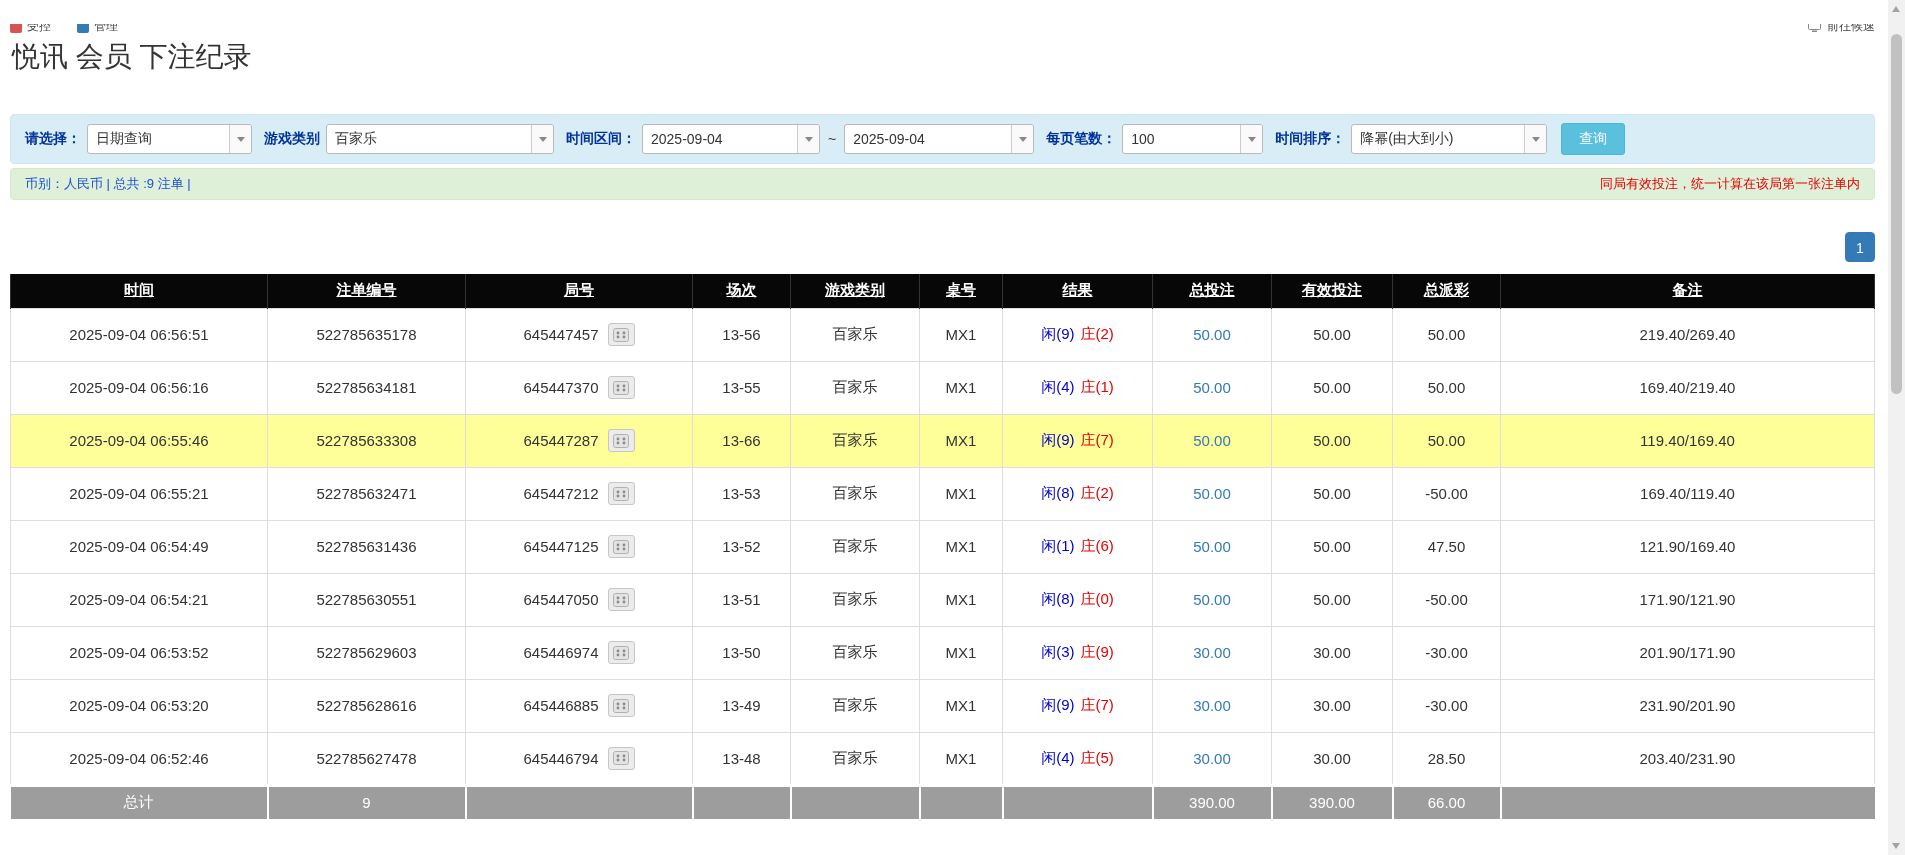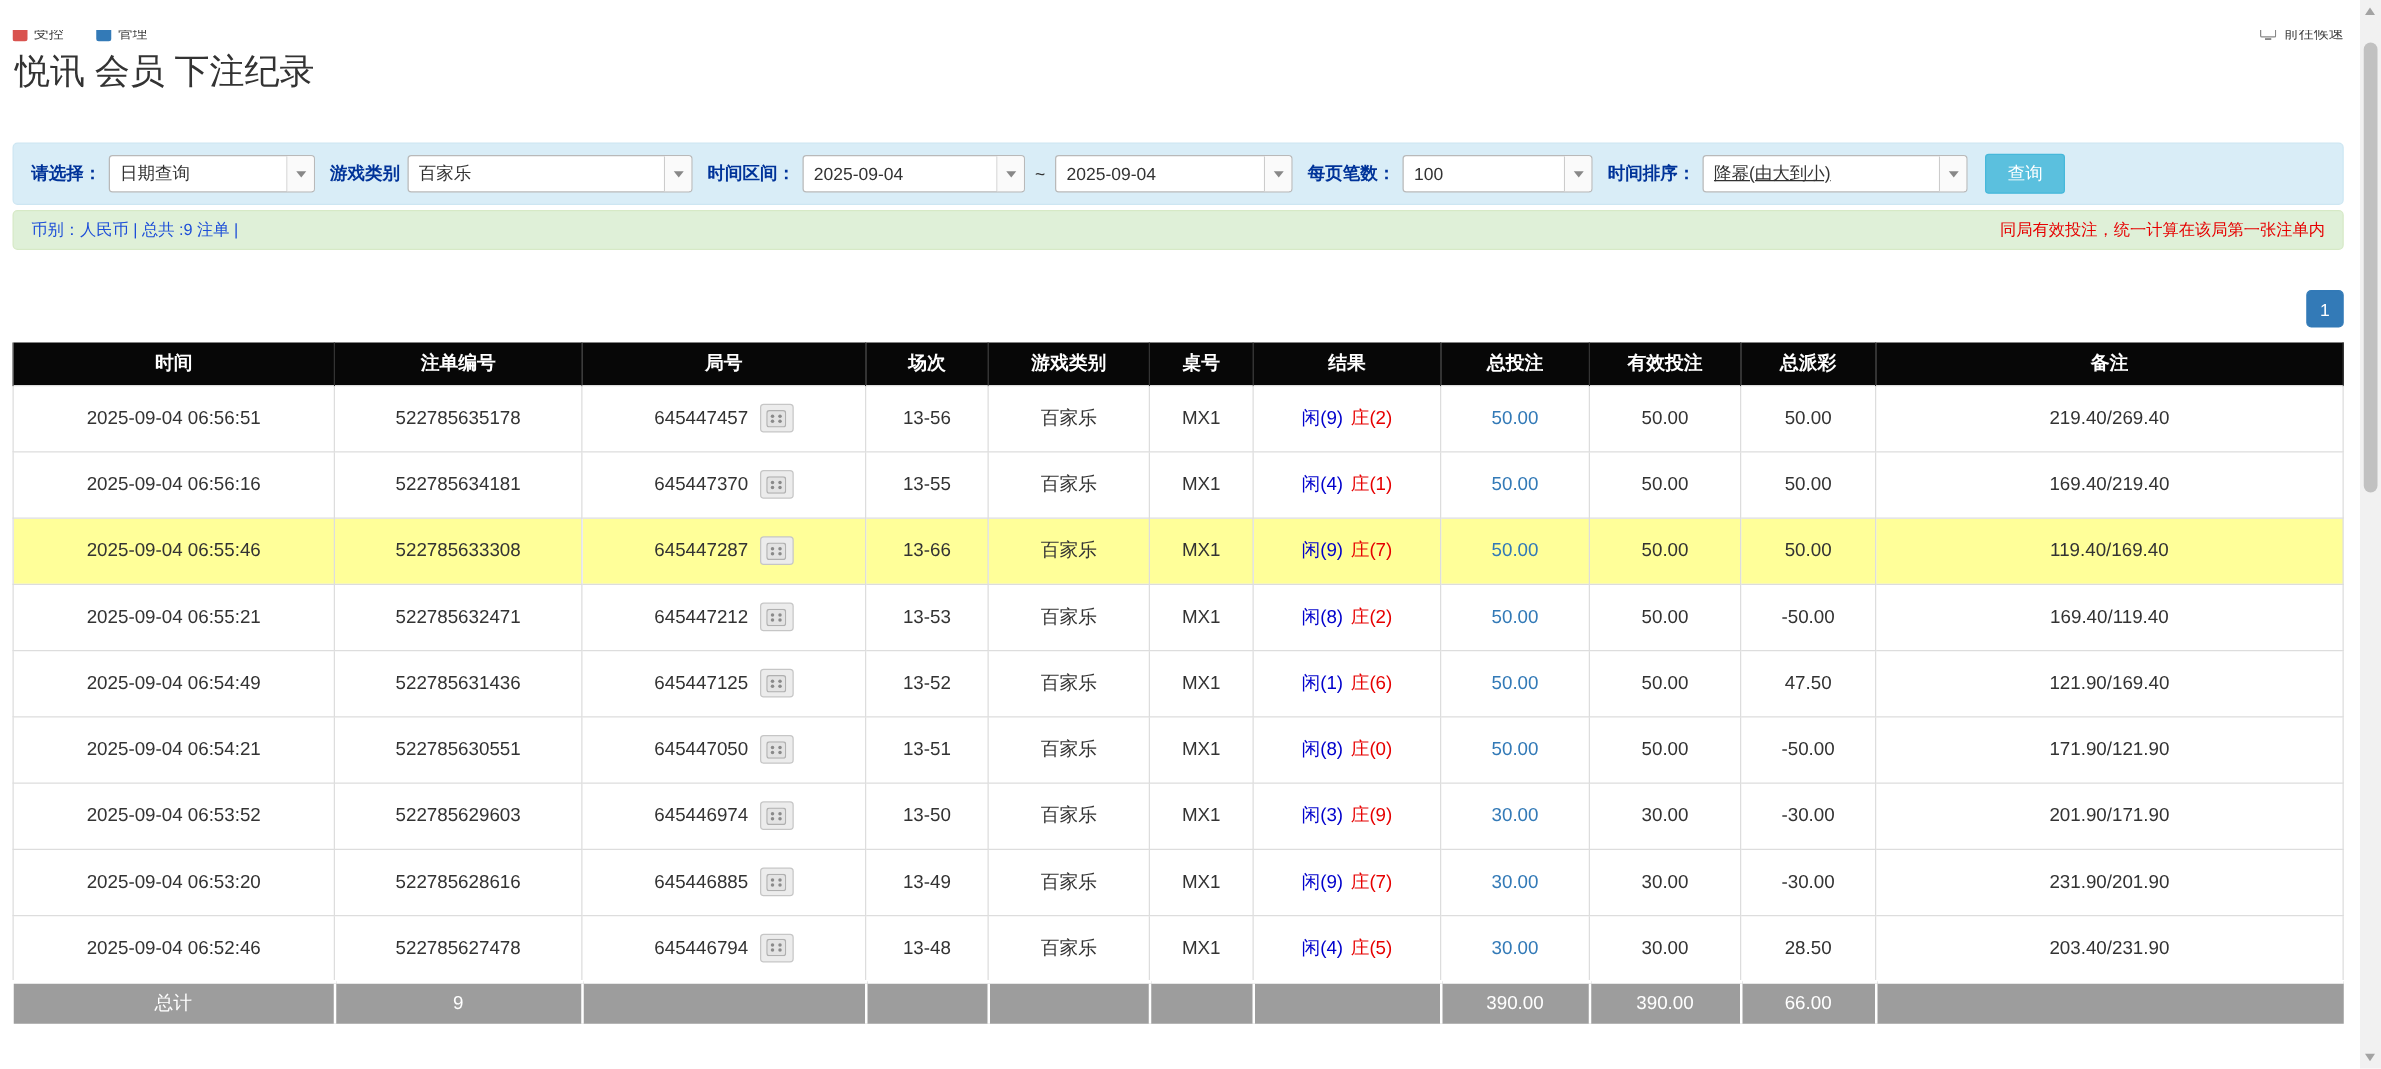--- a/index.html
+++ b/index.html
@@ -28,21 +28,21 @@
   .filter-bar {
     margin-top:42px; height:50px; background:#d9edf7; border:1px solid #cde6f2;
     border-radius:4px; display:flex; align-items:center; padding:0 6px;
   }
   .f-label { font-weight:bold; color:#003399; font-size:14px; margin:0 6px 0 12px; white-space:nowrap; }
   .f-label.first { margin-left:8px; }
   .sel { height:30px; background:#fff; border:1px solid #b9b9b9; border-radius:3px; display:flex; align-items:stretch; cursor:pointer; }
   .sel .val { padding:0 8px; font-size:14px; color:#333; flex:1; display:flex; align-items:center; white-space:nowrap; overflow:hidden; }
   .sel .caret-box { width:22px; border-left:1px solid #ccc; background:#fafafa; display:flex; align-items:center; justify-content:center; border-radius:0 2px 2px 0; }
   .caret { width:0; height:0; border-left:4px solid transparent; border-right:4px solid transparent; border-top:5px solid #888; }
-  .w165{width:165px;} .w228{width:228px;} .w178{width:178px;} .w190{width:190px;} .w126{width:152px;} .w196{width:212px;text-decoration:underline;}
+  .w165{width:165px;} .w228{width:228px;} .w178{width:178px;} .w190{width:190px;} .w126{width:141px;} .w196{width:196px;}
   .tilde { margin:0 8px; font-size:14px; color:#333; }
   .search-btn {
     margin-left:14px; height:32px; padding:0 17px; background:#5bc0de; border:1px solid #46b8da;
     border-radius:3px; color:#fff; font-size:14px; cursor:pointer; font-family:inherit;
   }
 
   
   .summary-bar {
     margin-top:4px; height:32px; background:#dff0d8; border:1px solid #d6e9c6; border-radius:4px;
     display:flex; align-items:center; justify-content:space-between; padding:0 14px;
@@ -54,21 +54,21 @@
   .pagination-row { margin-top:32px; height:30px; display:flex; justify-content:flex-end; }
   .page-btn {
     min-width:30px; height:30px; background:#337ab7; border:1px solid #337ab7; border-radius:4px;
     color:#fff; font-size:14px; text-align:center; line-height:28px; cursor:pointer; font-family:inherit;
   }
 
   
   table.bets { margin-top:12px; width:100%; border-collapse:collapse; table-layout:fixed; }
   table.bets thead th {
     background:#070707; color:#fff; font-weight:bold; font-size:15px; height:34px;
-    border-right:1px solid #333; border-left:1px solid #333; padding:0 4px;
+    border-right:1px solid #333; border-left:1px solid #333; padding:0 4px;text-decoration:underline;
   }
   table.bets tbody td {
     height:53px; border:1px solid #ddd; text-align:center; font-size:15px; color:#333;
     padding:0 4px; background:#fff; overflow:hidden; white-space:nowrap;
   }
   table.bets tbody tr.highlight td { background:#ffff99; }
   .result-player { color:#0000cc; }
   .result-banker { color:#e60000; margin-left:6px; }
   .total-bet-link { color:#337ab7; cursor:pointer; }
   .neg { color:#e60000; }

